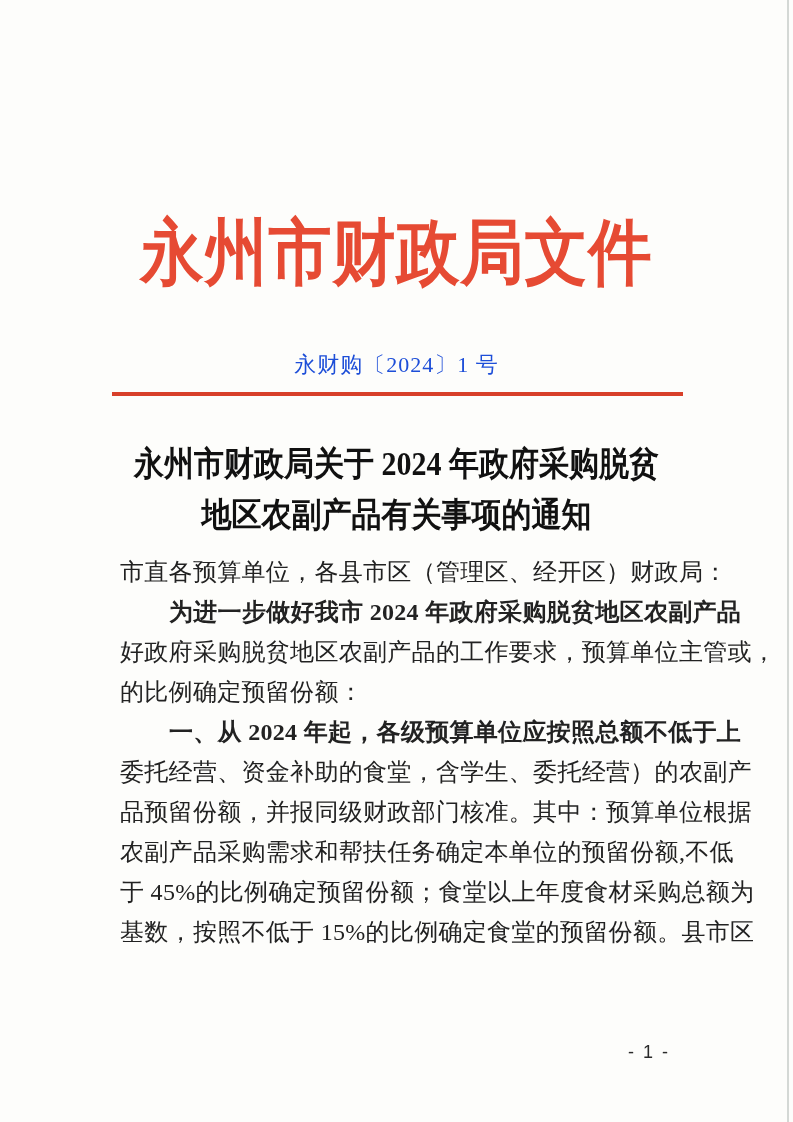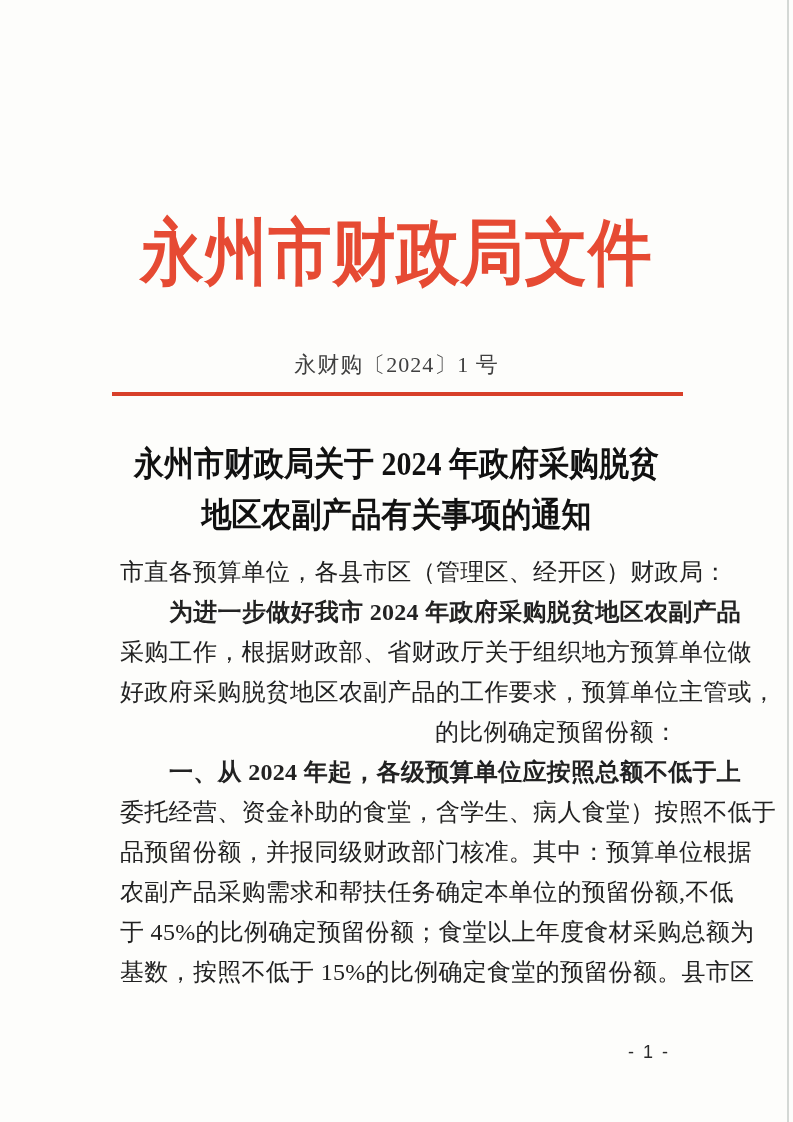--- a/index.html
+++ b/index.html
@@ -33,21 +33,21 @@
     white-space: nowrap;
   }
   
   .doc-number {
     position: absolute;
     top: 350px;
     left: 0;
     width: 100%;
     text-align: center;
     font-size: 22px;
-    color: #404040;
+    color: #1d4ed8;
     letter-spacing: 1px;
     white-space: nowrap;
   }
   
   .red-divider {
     position: absolute;
     top: 392px;
     left: 112px;
     width: 571px;
     height: 4px;
@@ -75,21 +75,20 @@
     top: 552px;
     left: 120px;
     width: 558px;
     font-size: 24px;
     line-height: 40px;
     color: #222;
   }
   .body-text .line {
     white-space: nowrap;
     letter-spacing: 0.3px;
-    text-align: right;
   }
   .body-text .line.indent {
     padding-left: 49px;
     font-weight: bold;
   }
   
   .page-number {
     position: absolute;
     top: 1042px;
     left: 628px;
@@ -122,25 +121,24 @@
   <div class="red-divider"></div>
 
   <h1 class="doc-title">
     <span>永州市财政局关于 2024 年政府采购脱贫</span>
     <span>地区农副产品有关事项的通知</span>
   </h1>
 
   <div class="body-text">
       <div class="line">市直各预算单位，各县市区（管理区、经开区）财政局：</div>
       <div class="line indent">为进一步做好我市 2024 年政府采购脱贫地区农副产品</div>
-      <div class="line">采购工作，根据财政部、省财政厅关于组织地方预算单位做</div>
       <div class="line">好政府采购脱贫地区农副产品的工作要求，预算单位主管或，</div>
       <div class="line">的比例确定预留份额：</div>
       <div class="line indent">一、从 2024 年起，各级预算单位应按照总额不低于上</div>
-      <div class="line">委托经营、资金补助的食堂，含学生、病人食堂）按照不低于</div>
+      <div class="line">委托经营、资金补助的食堂，含学生、委托经营）的农副产</div>
       <div class="line">品预留份额，并报同级财政部门核准。其中：预算单位根据</div>
       <div class="line">农副产品采购需求和帮扶任务确定本单位的预留份额,不低</div>
       <div class="line">于 45%的比例确定预留份额；食堂以上年度食材采购总额为</div>
       <div class="line">基数，按照不低于 15%的比例确定食堂的预留份额。县市区</div>
     </div>
 
   <div class="page-number">- 1 -</div>
 
   <div class="scan-edge"></div>
 

